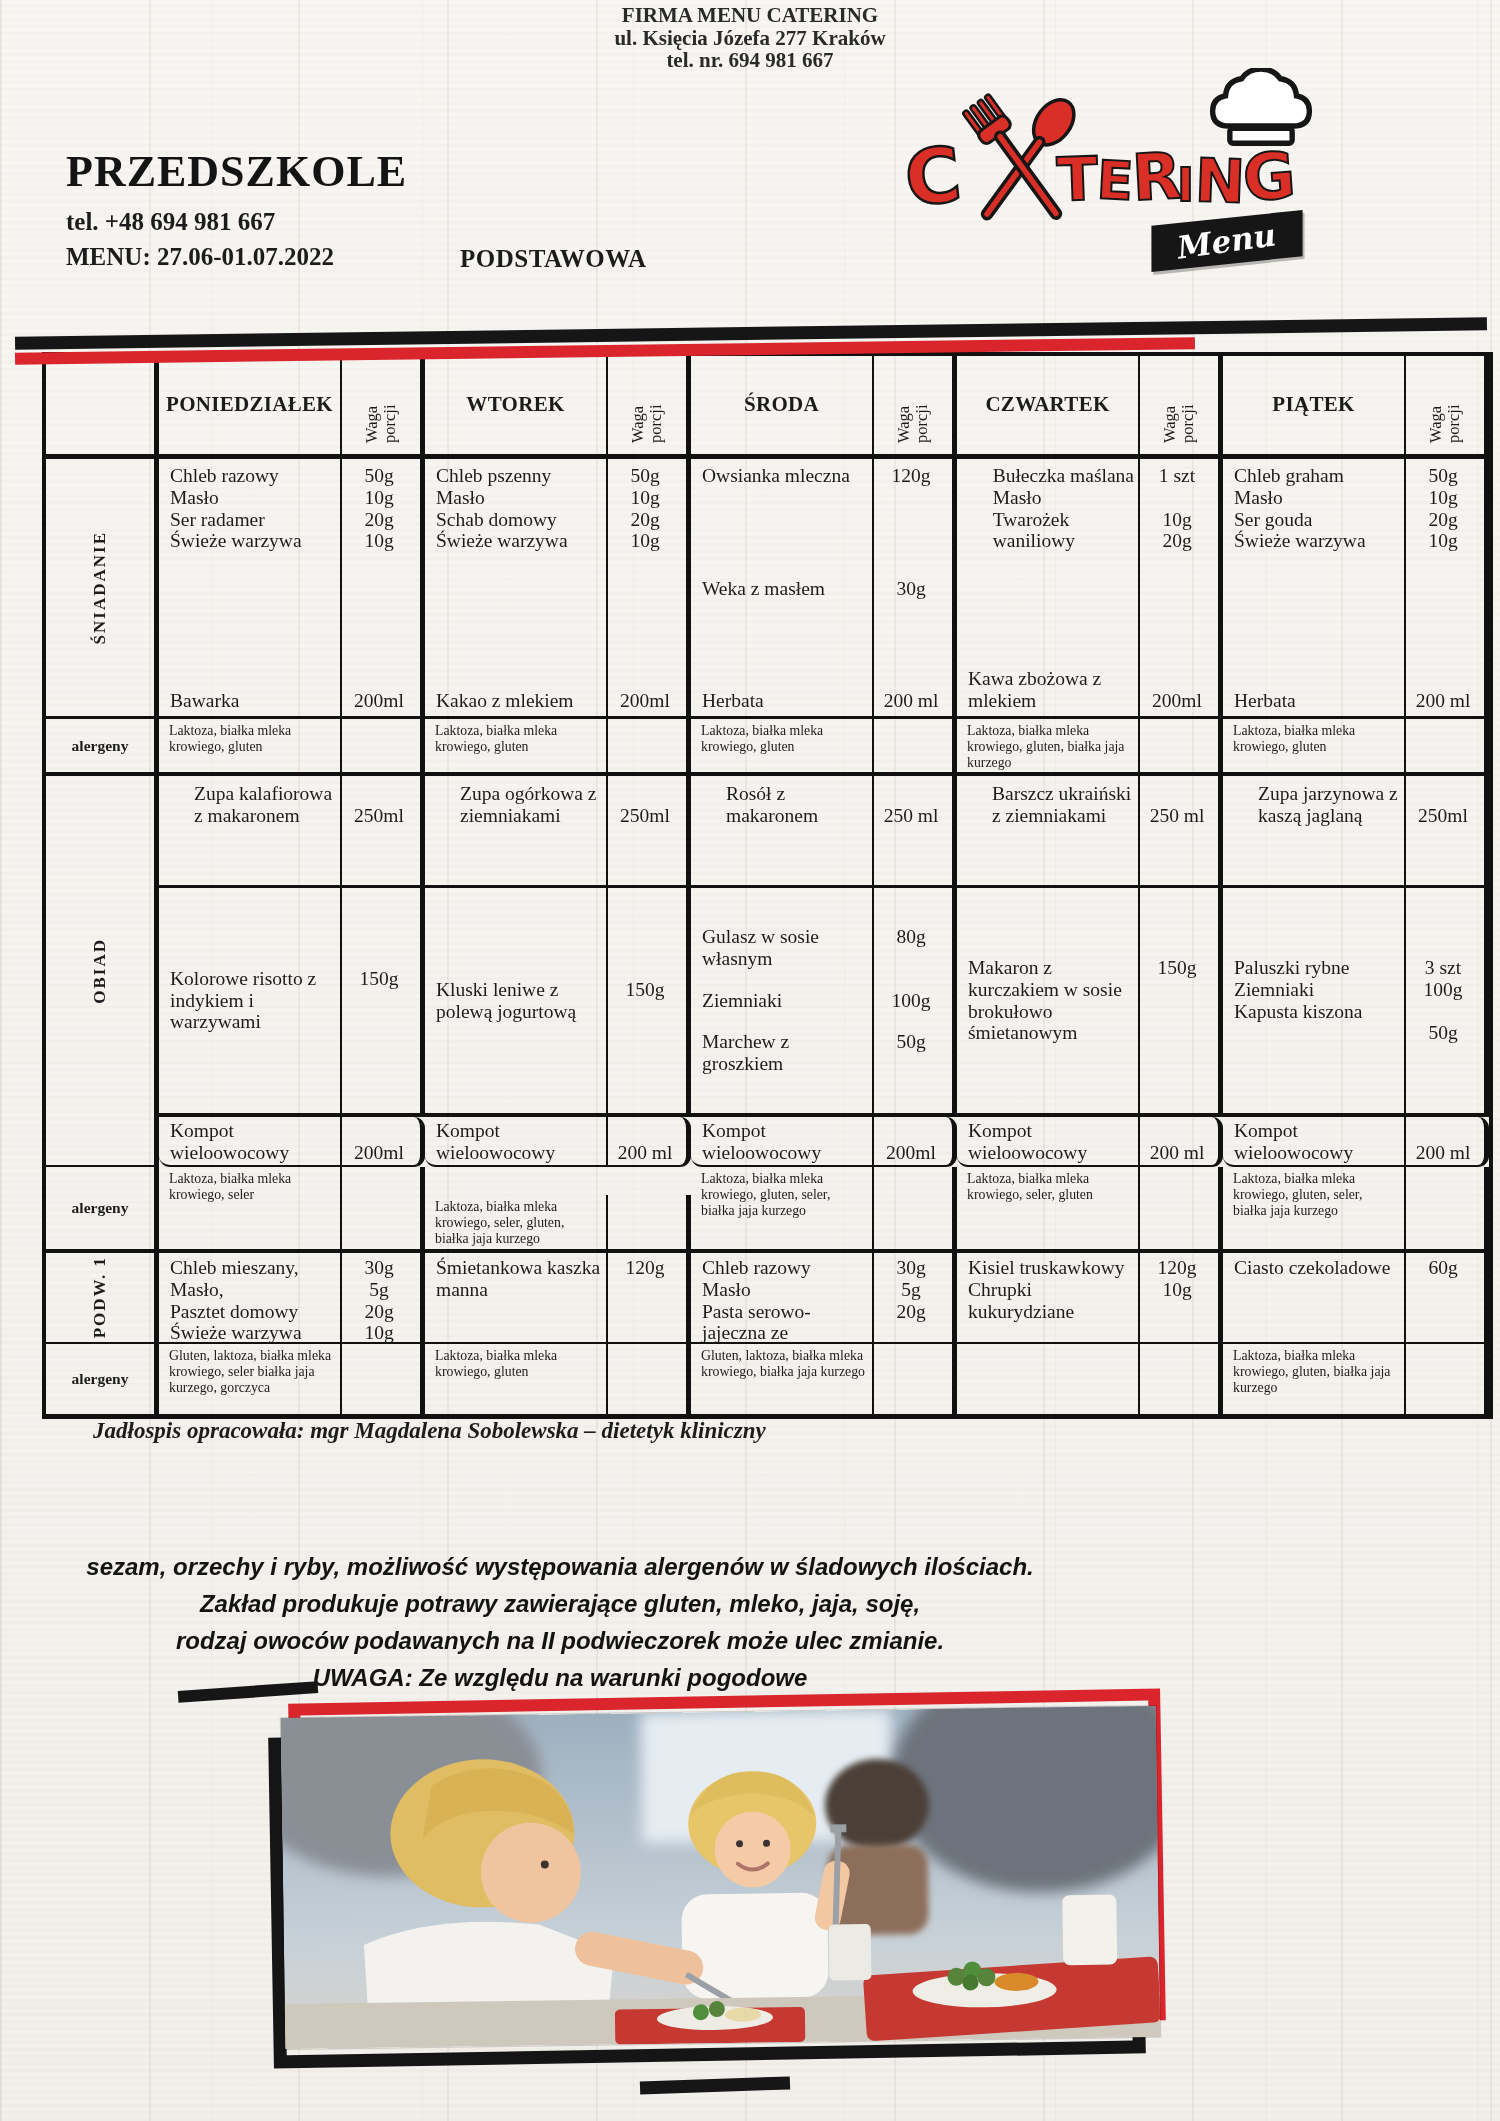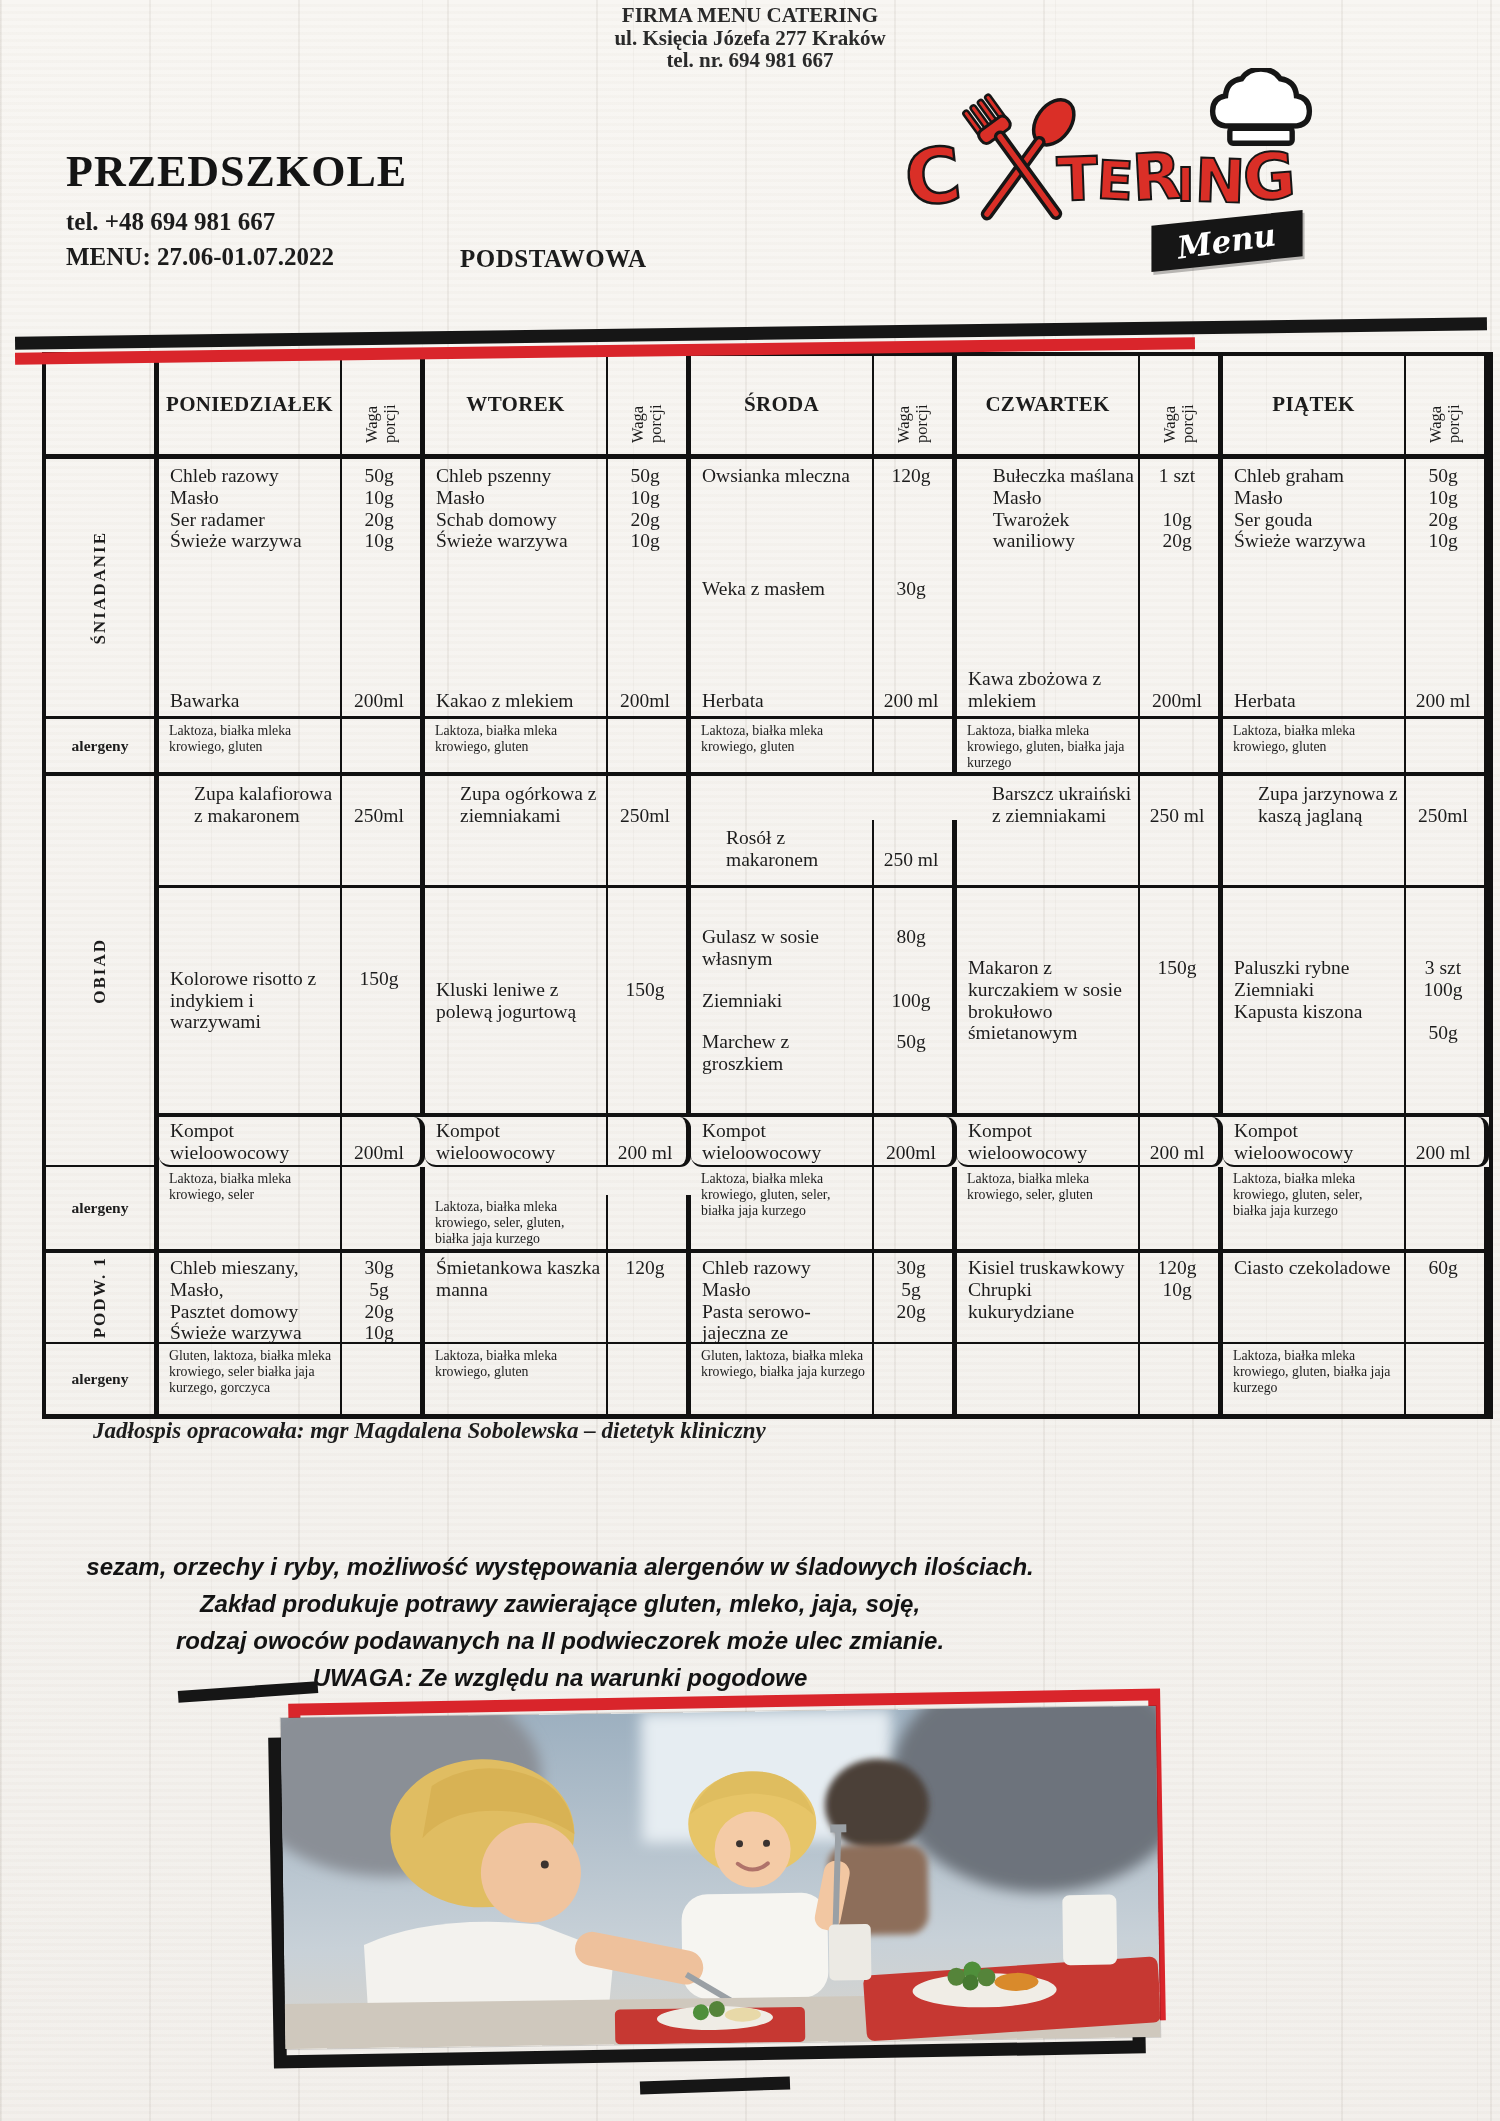--- a/index.html
+++ b/index.html
@@ -304,21 +304,21 @@
           <div class="iw">30g</div>
         </div>
         <div class="irow bottom drink">
           <div class="iname">Herbata</div>
           <div class="iw">200 ml</div>
         </div>
       </div>
       <div class="cell day allerg" style="grid-area: 3 / 4; border-bottom-width: 4px;">
         <div class="atext">Laktoza, białka mleka krowiego, gluten</div>
       </div>
-      <div class="cell day soup" style="grid-area: 4 / 4; border-bottom-width: 3px; margin-top: 44px;">
+      <div class="cell day soup" style="grid-area: 4 / 4; border-bottom-width: 3px;">
         <div class="irow bottom">
           <div class="iname">Rosół z makaronem</div>
           <div class="iw">250 ml</div>
         </div>
       </div>
       <div class="cell day main" style="grid-area: 5 / 4; border-bottom-width: 4px; gap: 20px;">
         <div class="irow">
           <div class="iname">Gulasz w sosie własnym</div>
           <div class="iw">80g</div>
         </div>

